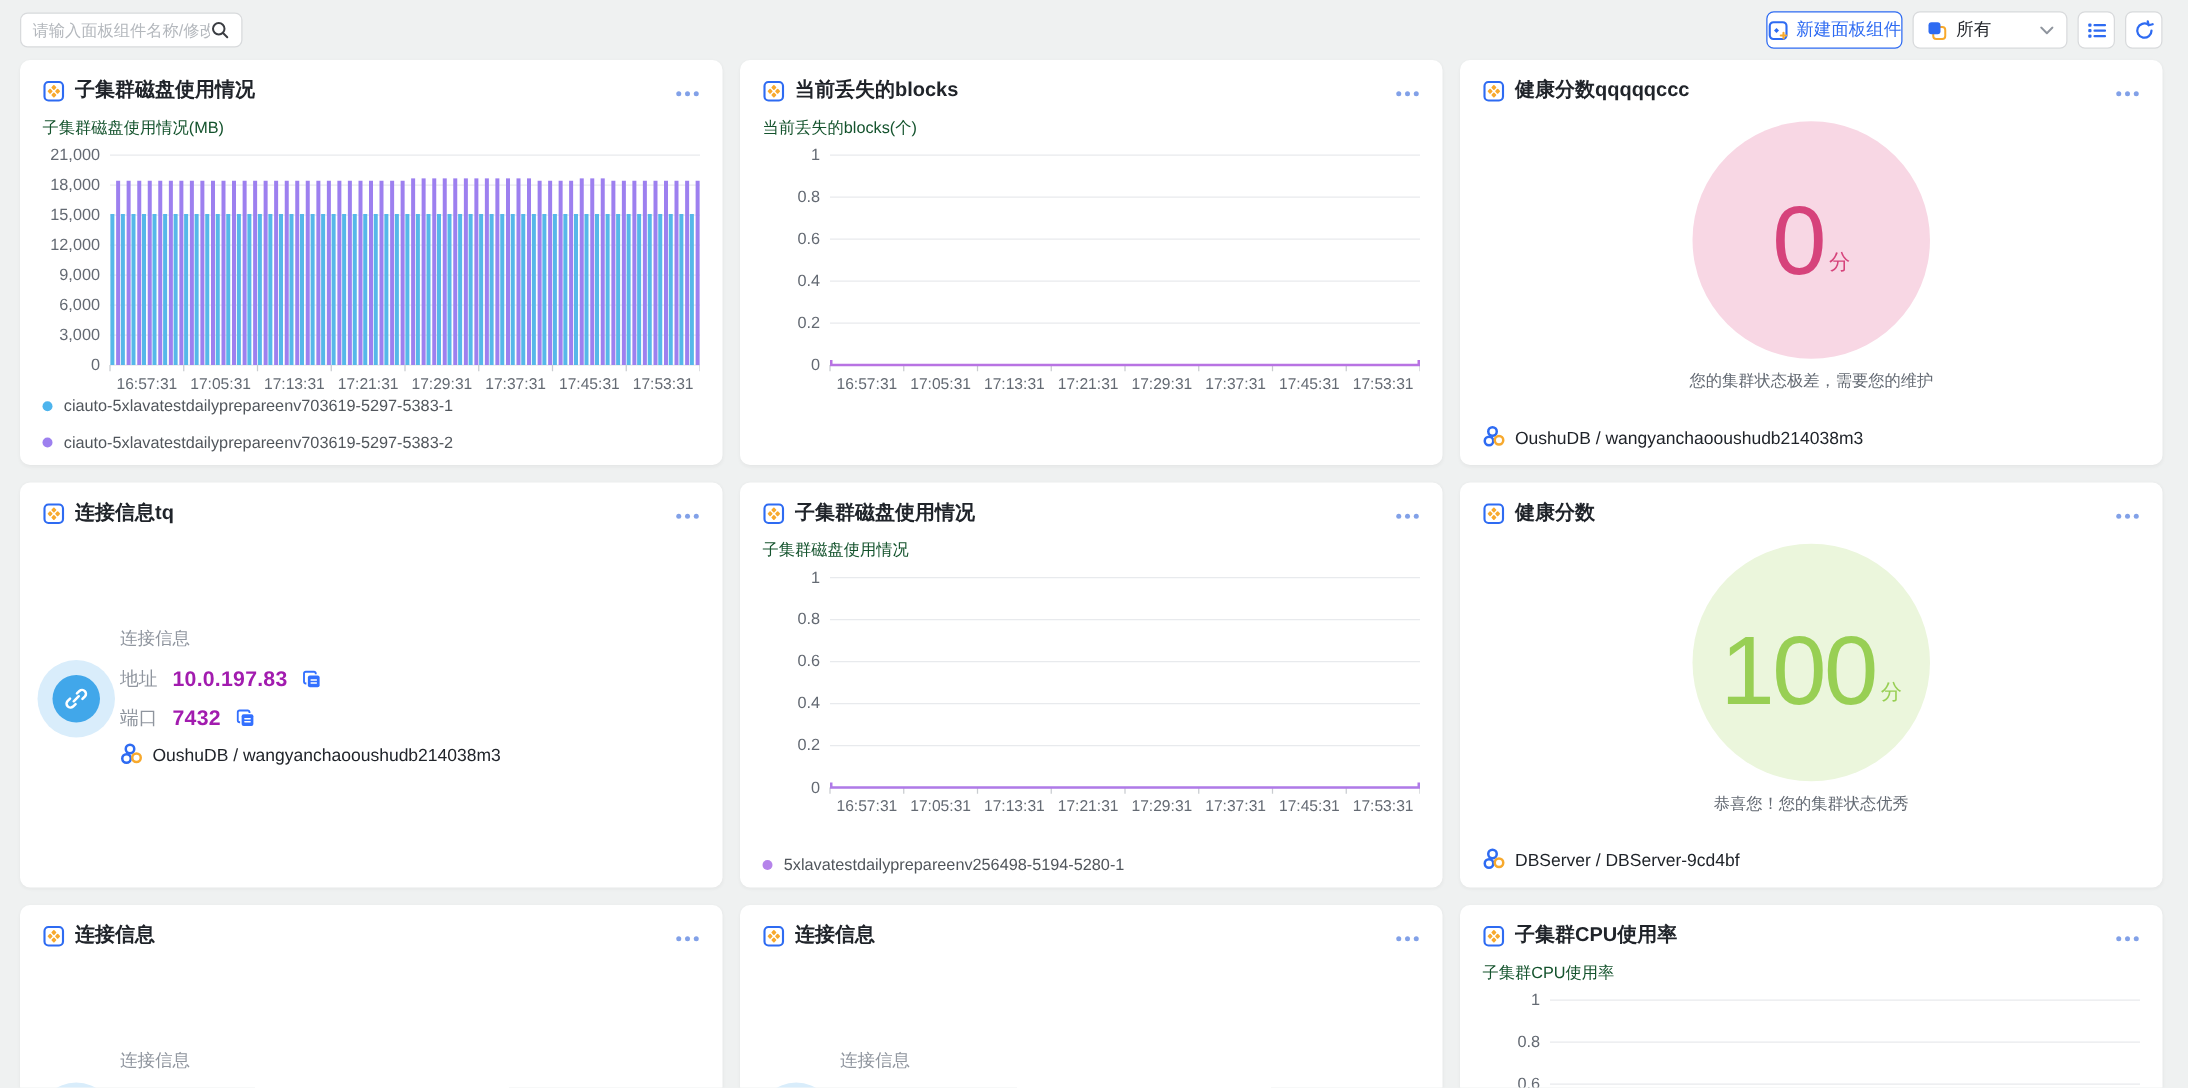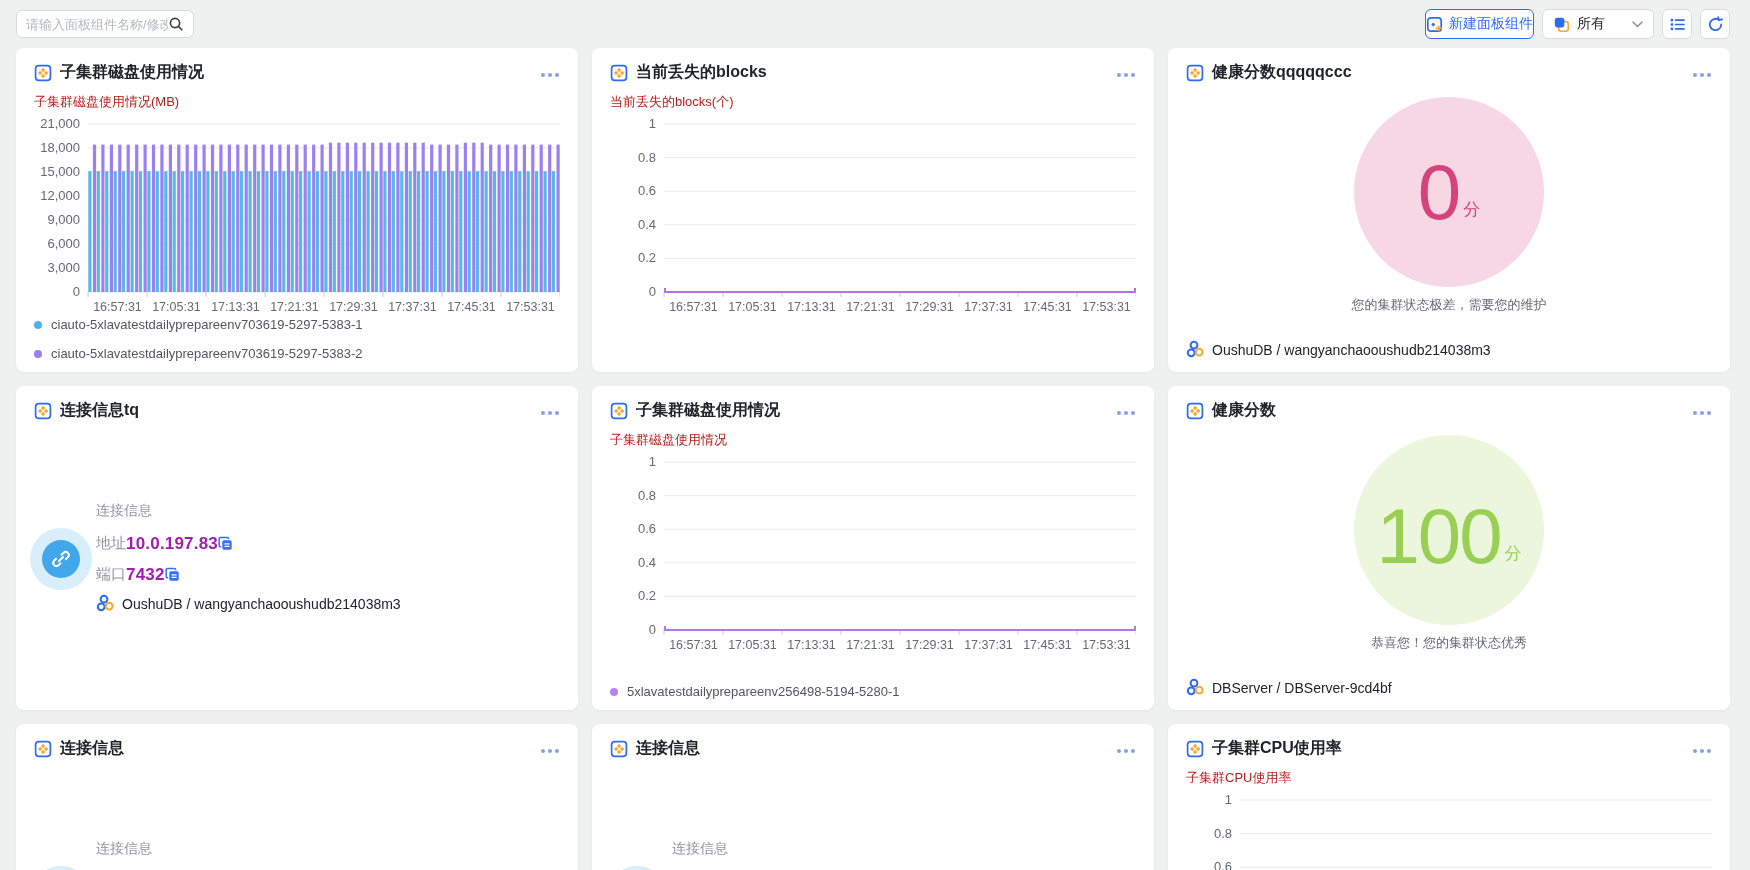--- a/index.html
+++ b/index.html
@@ -7,52 +7,52 @@
   body{background:#eff1f1;font-family:"Liberation Sans","DejaVu Sans",sans-serif;color:#20242a;position:relative}
   i{font-style:normal;display:inline-flex;align-items:center;justify-content:center}
 
   
   .topbar{display:flex;align-items:center;height:48px;padding:0 20px 0 16px}
   .searchbox{width:178px;height:28px;background:#fff;border:1px solid #d8dadc;border-radius:6px;display:flex;align-items:center;padding:0 9px}
   .searchbox input{border:0;outline:0;flex:1;min-width:0;font-size:13px;color:#33363b;background:transparent;font-family:inherit}
   .searchbox input::placeholder{color:#b4b8bd}
   .tb-right{margin-left:auto;display:flex;align-items:center;gap:8px}
   .btn-new{height:30px;padding:0 0;border:1px solid #2e6bf2;border-radius:6px;background:#fff;color:#2e6bf2;font-size:14px;display:flex;align-items:center;gap:6px;cursor:pointer;font-family:inherit}
-  .dropdown{height:30px;width:112px;padding:0 10px;border:1px solid #d8dadc;border-radius:6px;background:#fff;font-size:14px;color:#23262b;display:flex;align-items:center;gap:7px;cursor:pointer}
+  .dropdown{height:30px;width:124px;padding:0 10px;border:1px solid #d8dadc;border-radius:6px;background:#fff;font-size:14px;color:#23262b;display:flex;align-items:center;gap:7px;cursor:pointer}
   .dropdown .chev{margin-left:auto}
   .icon-btn{width:30px;height:30px;border:1px solid #d8dadc;border-radius:6px;background:#fff;display:flex;align-items:center;justify-content:center;cursor:pointer}
 
   
   .grid{display:grid;grid-template-columns:562px 562px 562px;grid-auto-rows:324px;gap:14px;padding:0 20px 20px 16px}
   .card{background:#fff;border-radius:8px;position:relative;padding:14px 18px;box-shadow:0 1px 3px rgba(31,35,41,.05);overflow:hidden}
   .card-header{display:flex;align-items:center;gap:8px}
   .card-title{font-size:16px;font-weight:600;color:#20242a}
   .menu-dots{position:absolute;right:16px;top:22px;display:flex;gap:3px;cursor:pointer;padding:3px}
   .menu-dots b{width:4px;height:4px;border-radius:50%;background:#82a1e8;display:block}
-  .card-subtitle{margin-top:10px;font-size:13px;color:#b91c1c}
+  .card-subtitle{margin-top:10px;font-size:13px;color:#14532d}
   .chart{position:absolute;left:18px;right:18px;top:62px;height:204px}
   .legend{position:absolute;left:18px;bottom:4px}
   .legend-row{display:flex;align-items:center;gap:9px;height:29px;cursor:pointer}
   .legend-dot{width:8px;height:8px;border-radius:50%;flex:0 0 auto}
   .legend-label{font-size:13px;color:#51565c}
 
   
   .health-circle{position:absolute;left:50%;top:49px;transform:translateX(-50%);width:190px;height:190px;border-radius:50%;display:flex;align-items:center;justify-content:center}
   .score-row{display:flex;align-items:flex-end}
   .health-score{font-size:78px;line-height:1;letter-spacing:-2px}
   .health-unit{font-size:17px;margin:0 0 10px 4px}
   .health-status{position:absolute;left:0;right:0;top:248px;text-align:center;font-size:13px;color:#646a73}
   .card-footer{position:absolute;left:18px;bottom:13px;display:flex;align-items:center;gap:7px;font-size:14px;color:#20242a}
 
   
   .conn-label{position:absolute;left:80px;top:116px;font-size:14px;color:#8f959e}
   .conn-circle{position:absolute;left:14px;top:142px;width:62px;height:62px;border-radius:50%;background:#d9edfb;display:flex;align-items:center;justify-content:center}
   .conn-circle-inner{width:38px;height:38px;border-radius:50%;background:#41a7ea;display:flex;align-items:center;justify-content:center}
   .conn-rows{position:absolute;left:80px;top:142px}
-  .conn-row{display:flex;align-items:center;height:31px}
+  .conn-row{display:flex;align-items:center;gap:12px;height:31px}
   .conn-key{font-size:15px;color:#8f959e}
   .conn-val{font-size:17px;font-weight:600;color:#a21caf;letter-spacing:.2px}
   .conn-val:empty{display:none}
   .copy{cursor:pointer}
   .conn-footer{position:absolute;left:80px;top:208px;display:flex;align-items:center;gap:7px;font-size:14px;color:#20242a}
 </style>
 </head>
 <body>
 
 <div class="topbar">

